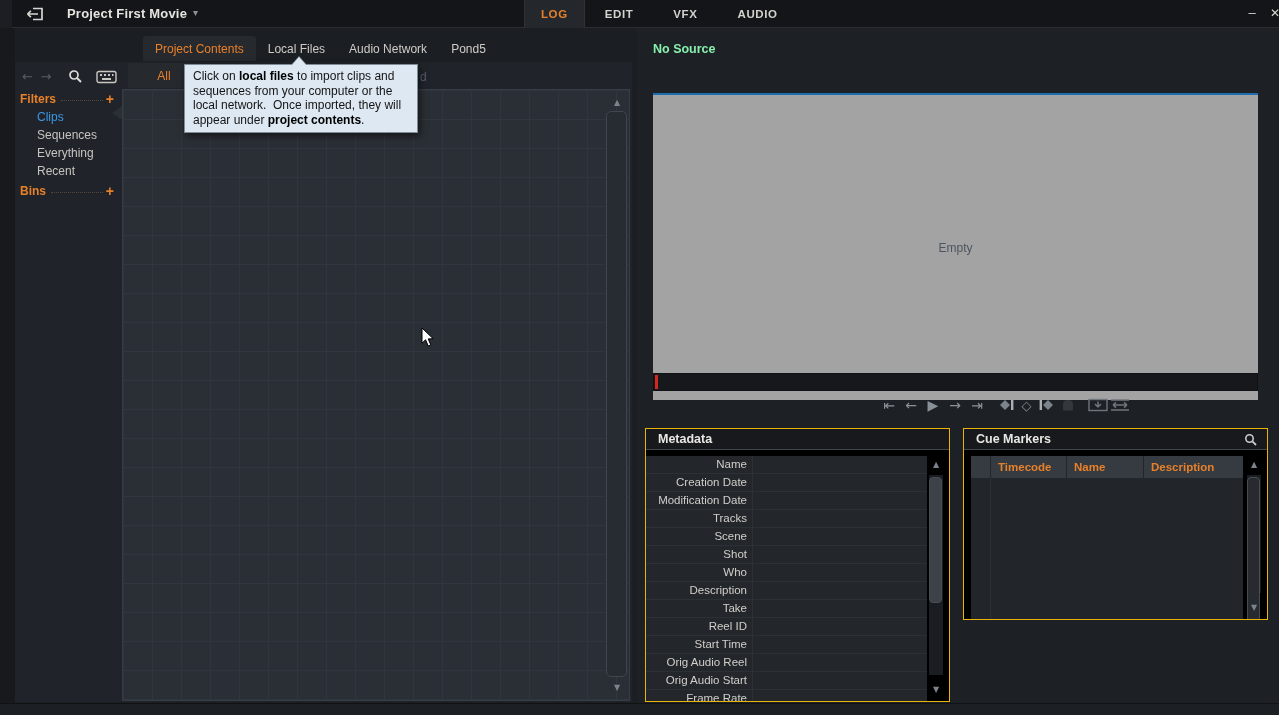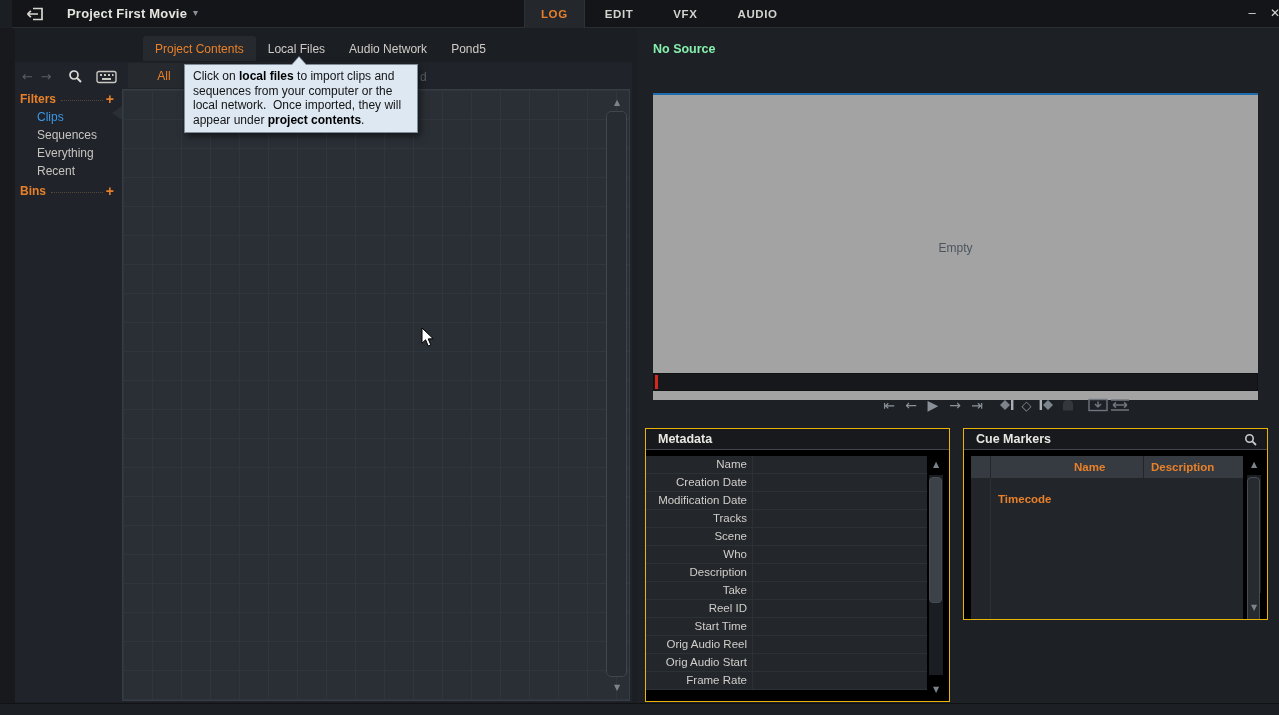--- a/index.html
+++ b/index.html
@@ -88,21 +88,21 @@
   .meta-thumb { position:absolute; left:0; top:2px; width:13px; height:126px; background:#3c4248; border:1px solid #474d54; border-radius:4px; cursor:pointer; }
   .meta-up { position:absolute; right:6px; top:31px; }
   .meta-down { position:absolute; right:6px; bottom:7px; }
 
   .cue-panel { left:963px; top:428px; width:305px; height:192px; overflow:hidden; }
   .cue-search { position:absolute; right:9px; top:4px; cursor:pointer; }
   .cue-table { position:absolute; left:7px; top:27px; width:272px; }
   .cue-head { display:flex; height:22px; background:#363b41; }
   .cue-th { font-size:11.5px; font-weight:bold; color:#e8802a; line-height:22px; padding-left:7px; border-right:1px solid #22262a; cursor:pointer; }
   .cue-th0 { width:20px; padding:0; }
-  .cue-th1 { width:76px;margin-top:32px; }
+  .cue-th1 { width:76px; }
   .cue-th2 { width:77px; }
   .cue-th3 { flex:1; border-right:none; }
   .cue-body { height:218px; background:#22262a; display:flex; }
   .cue-col0 { width:20px; border-right:1px solid #2c3136; }
   .cue-scroll-track { position:absolute; right:6px; top:46px; bottom:26px; width:14px; background:#1a1d21; }
   .cue-thumb { position:absolute; left:0; top:2px; width:13px; height:190px; border:1px solid #474d54; border-radius:4px; background:#272b30; cursor:pointer; }
   .cue-up { position:absolute; right:6px; top:31px; }
   .cue-down { position:absolute; right:6px; bottom:7px; }
 
   .bottom-strip { left:0; top:703px; width:1279px; height:12px; background:#1c2024; border-top:1px solid #101214; }
@@ -262,20 +262,24 @@
       </div>
     <div class="meta-row">
         <div class="meta-label">Tracks</div>
         <div class="meta-value"></div>
       </div>
     <div class="meta-row">
         <div class="meta-label">Scene</div>
         <div class="meta-value"></div>
       </div>
     <div class="meta-row">
+        <div class="meta-label">Shot</div>
+        <div class="meta-value"></div>
+      </div>
+    <div class="meta-row">
         <div class="meta-label">Who</div>
         <div class="meta-value"></div>
       </div>
     <div class="meta-row">
         <div class="meta-label">Description</div>
         <div class="meta-value"></div>
       </div>
     <div class="meta-row">
         <div class="meta-label">Take</div>
         <div class="meta-value"></div>

